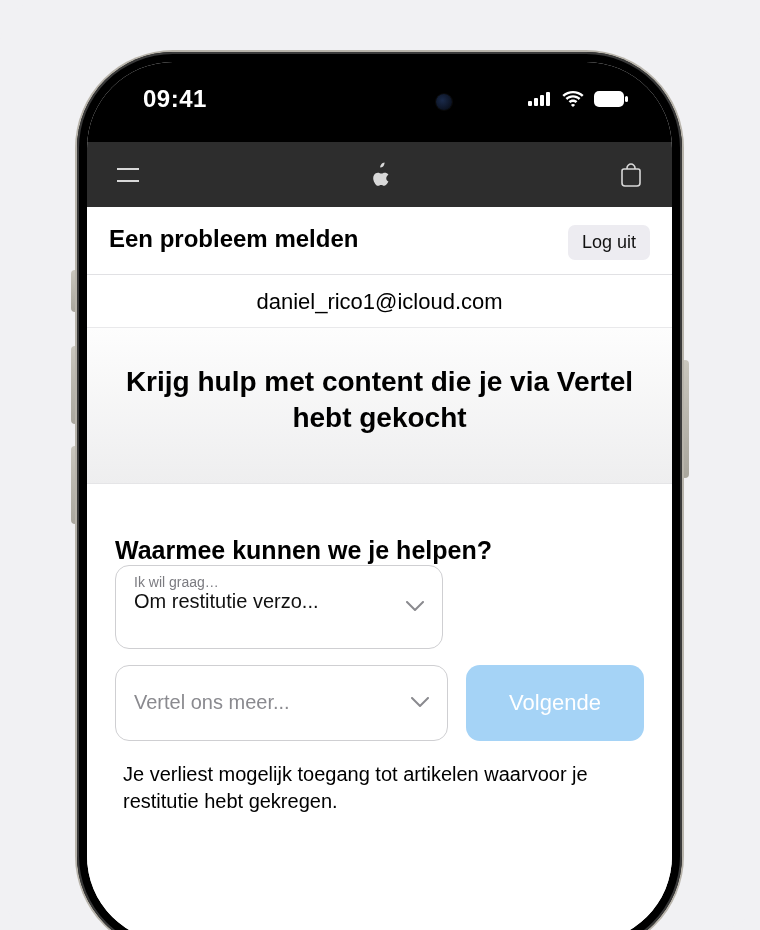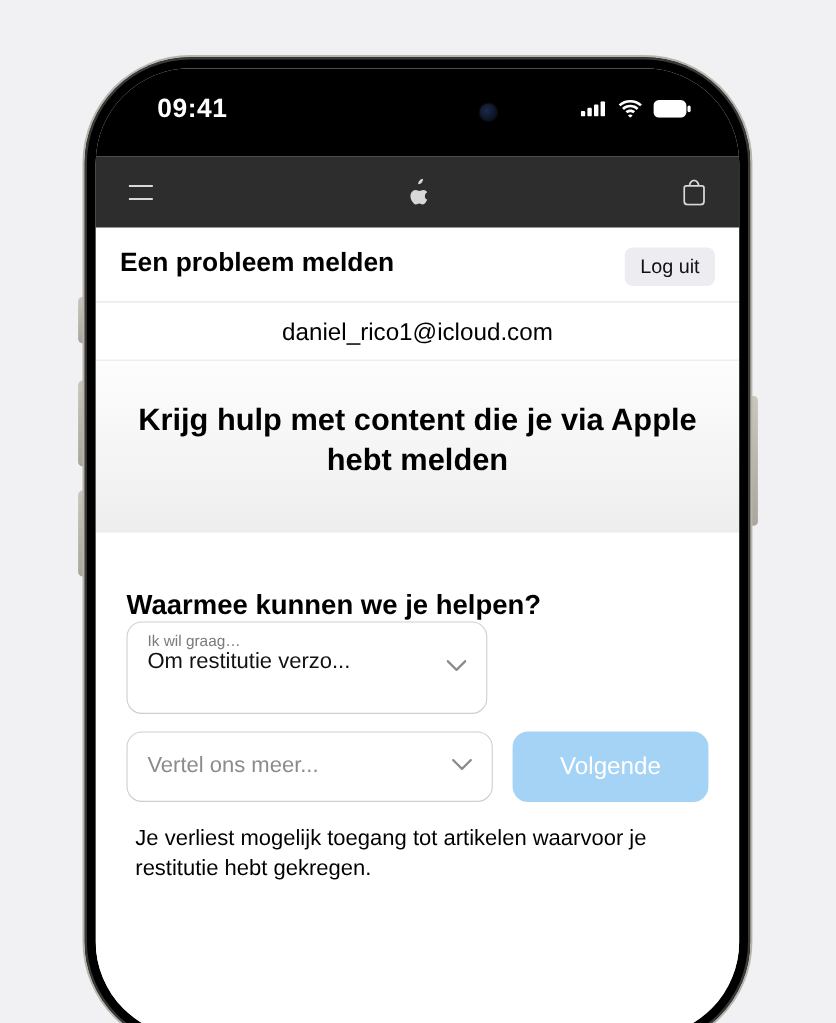--- a/index.html
+++ b/index.html
@@ -140,21 +140,21 @@
       position: absolute;
       right: 18px;
       top: 50%;
       transform: translateY(-50%);
     }
     .sel1 { padding: 8px 40px 8px 18px; height: 84px; }
     .sel1 .mini { font-size: 14px; color: #7b7b80; }
     .sel1 .val { font-size: 20px; color: #111; white-space: nowrap; overflow: hidden; text-overflow: ellipsis; }
 
     .row2 { display: flex; gap: 18px; margin-top: 16px; align-items: stretch; }
-    .sel2 { flex: 1; height: 64px; padding: 0 56px 0 18px; display:flex; align-items:center; }
+    .sel2 { flex: 1; height: 76px; padding: 0 56px 0 18px; display:flex; align-items:center; }
     .sel2 .ph { font-size: 20px; color: #8a8a8f; }
 
     .next-btn {
       width: 178px;
       border: none;
       border-radius: 14px;
       background: #a5d3f6;
       color: #fff;
       font-size: 22px;
       font-weight: 400;
@@ -230,21 +230,21 @@
 
         <div class="page-head">
           <h1>Een probleem melden</h1>
           <button class="logout">Log uit</button>
         </div>
         <div class="divider"></div>
 
         <div class="email-row">daniel_rico1@icloud.com</div>
 
         <div class="hero">
-          <h2>Krijg hulp met content die je via Apple hebt melden</h2>
+          <h2>Krijg hulp met content die je via Vertel hebt gekocht</h2>
         </div>
 
         <div class="form-area">
           <h3>Waarmee kunnen we je helpen?</h3>
 
           <div class="sel sel1">
             <div class="mini">Ik wil graag…</div>
             <div class="val">Om restitutie verzo...</div>
             <span class="chev">
               <svg width="18" height="11" viewBox="0 0 18 11" fill="none">

